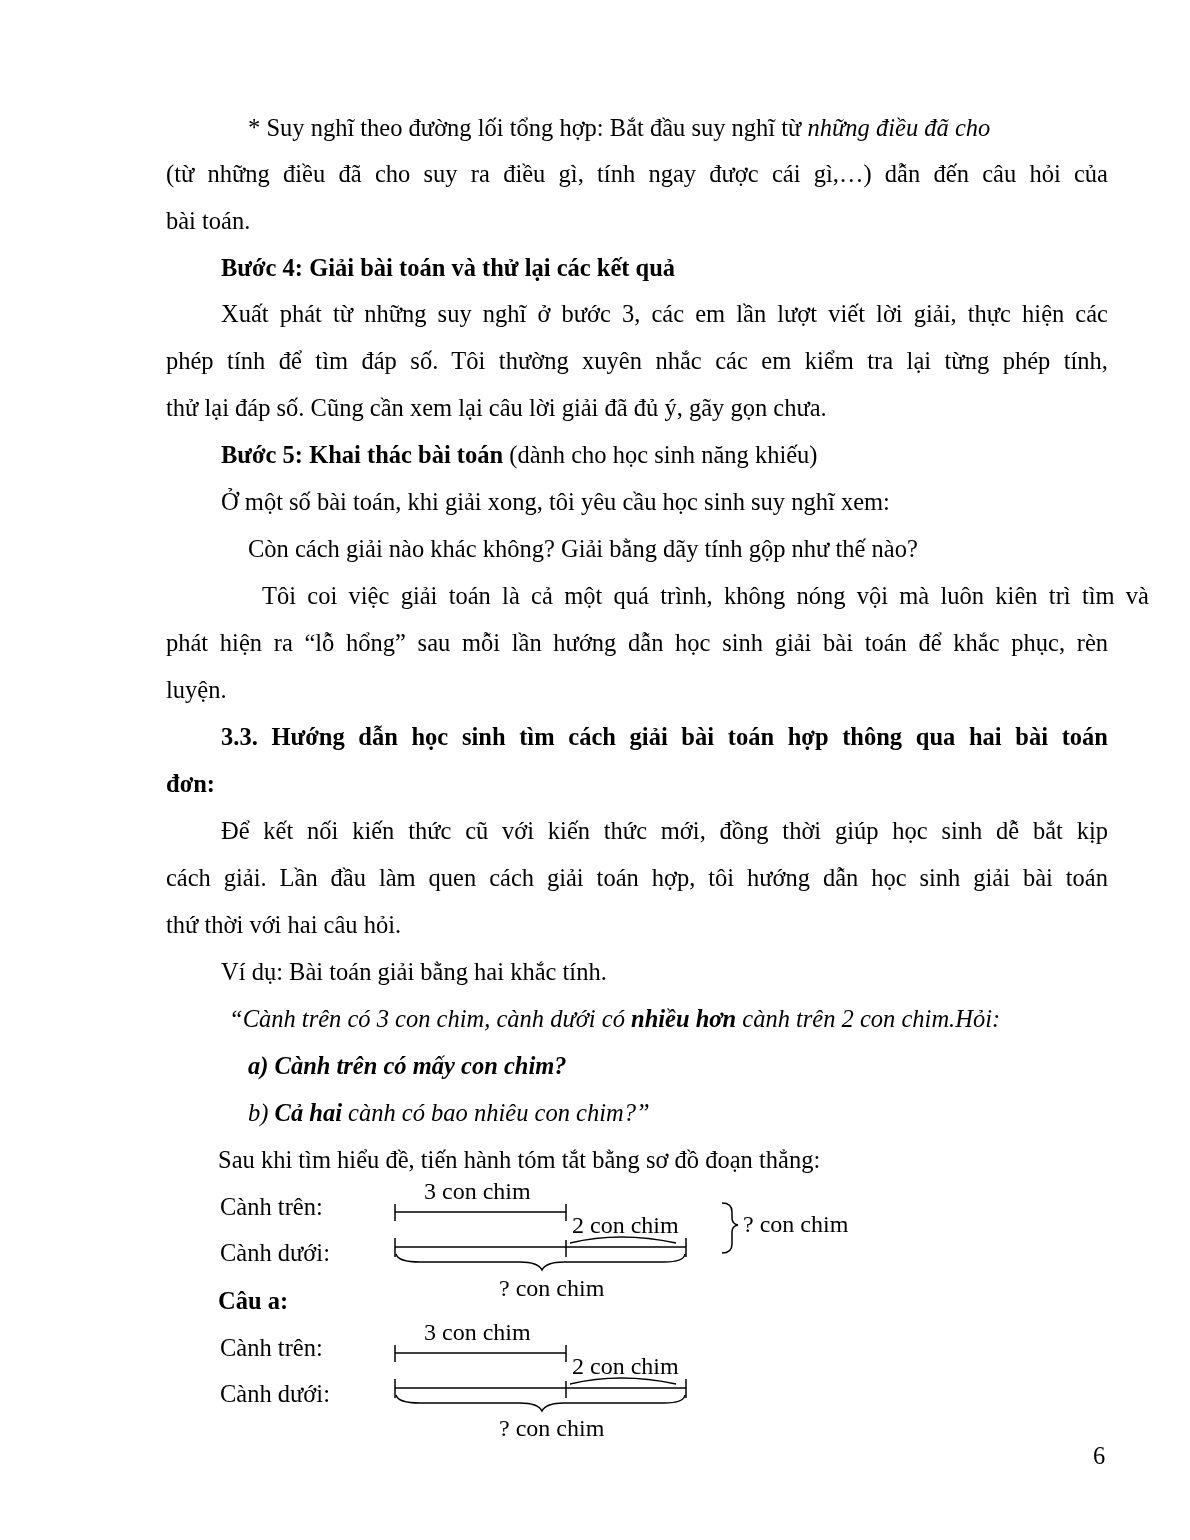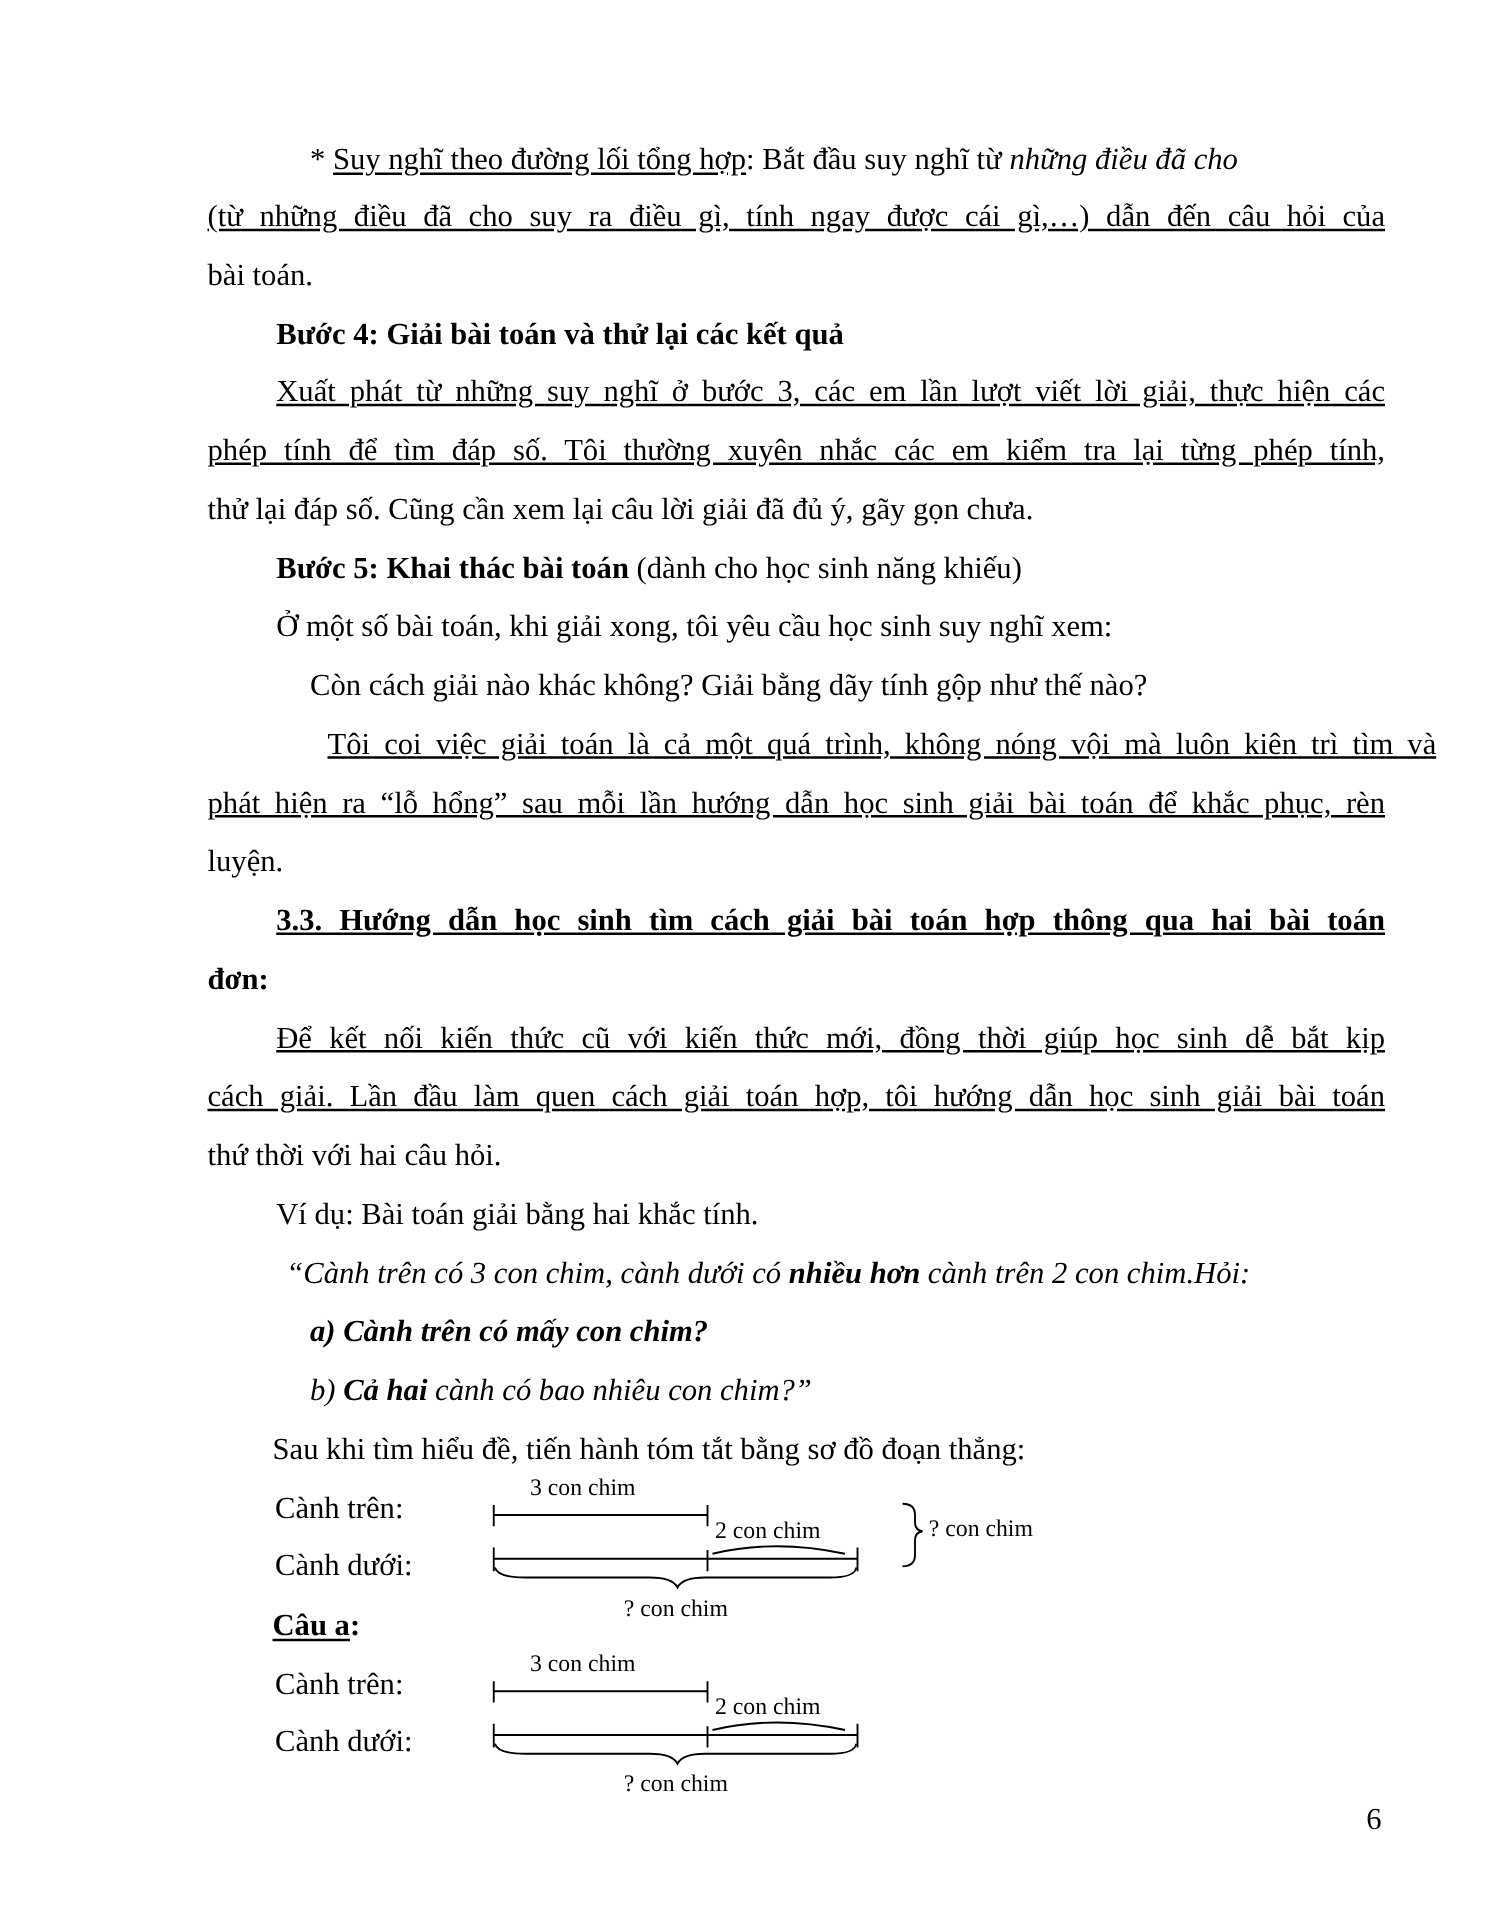--- a/index.html
+++ b/index.html
@@ -1,26 +1,26 @@
 <!DOCTYPE html>
 <html><head>
 <meta charset="utf-8">
 <style>
   html, body { margin: 0; padding: 0; background: #ffffff; }
   body {
     width: 1190px; height: 1540px; position: relative; overflow: hidden;
     font-family: "Liberation Serif", serif; color: #000; font-size: 24.5px;
   }
   .line { position: absolute; white-space: nowrap; line-height: 30px; }
-  .just { text-align: justify; text-align-last: justify; text-decoration: underline; }
-  .u { text-decoration: underline; text-underline-offset: 3px; margin-top: 24px; }
+  .just { text-align: justify; text-align-last: justify; }
+  .u { text-underline-offset: 3px; margin-top: 24px; }
   .i { font-style: italic; }
   .b { font-weight: bold; }
   .lbl { position: absolute; white-space: nowrap; font-size: 24.5px; line-height: 30px; }
-  .small { position: absolute; white-space: nowrap; font-size: 19px; line-height: 22px; }
+  .small { position: absolute; white-space: nowrap; font-size: 24px; line-height: 22px; }
   svg { position: absolute; left: 0; top: 0; }
 </style>
 </head>
 <body>
 
 <div class="line" style="left:248px; top:113px;">
   <span>* </span><span class="u">Suy nghĩ theo đường lối tổng hợp</span><span>: Bắt đầu suy nghĩ từ </span><span class="i">những điều đã cho</span>
 </div>
 <div class="line just" style="left:166px; top:159px; width:942px;">(từ những điều đã cho suy ra điều gì, tính ngay được cái gì,…) dẫn đến câu hỏi của</div>
 <div class="line" style="left:166px; top:206px;">bài toán.</div>

